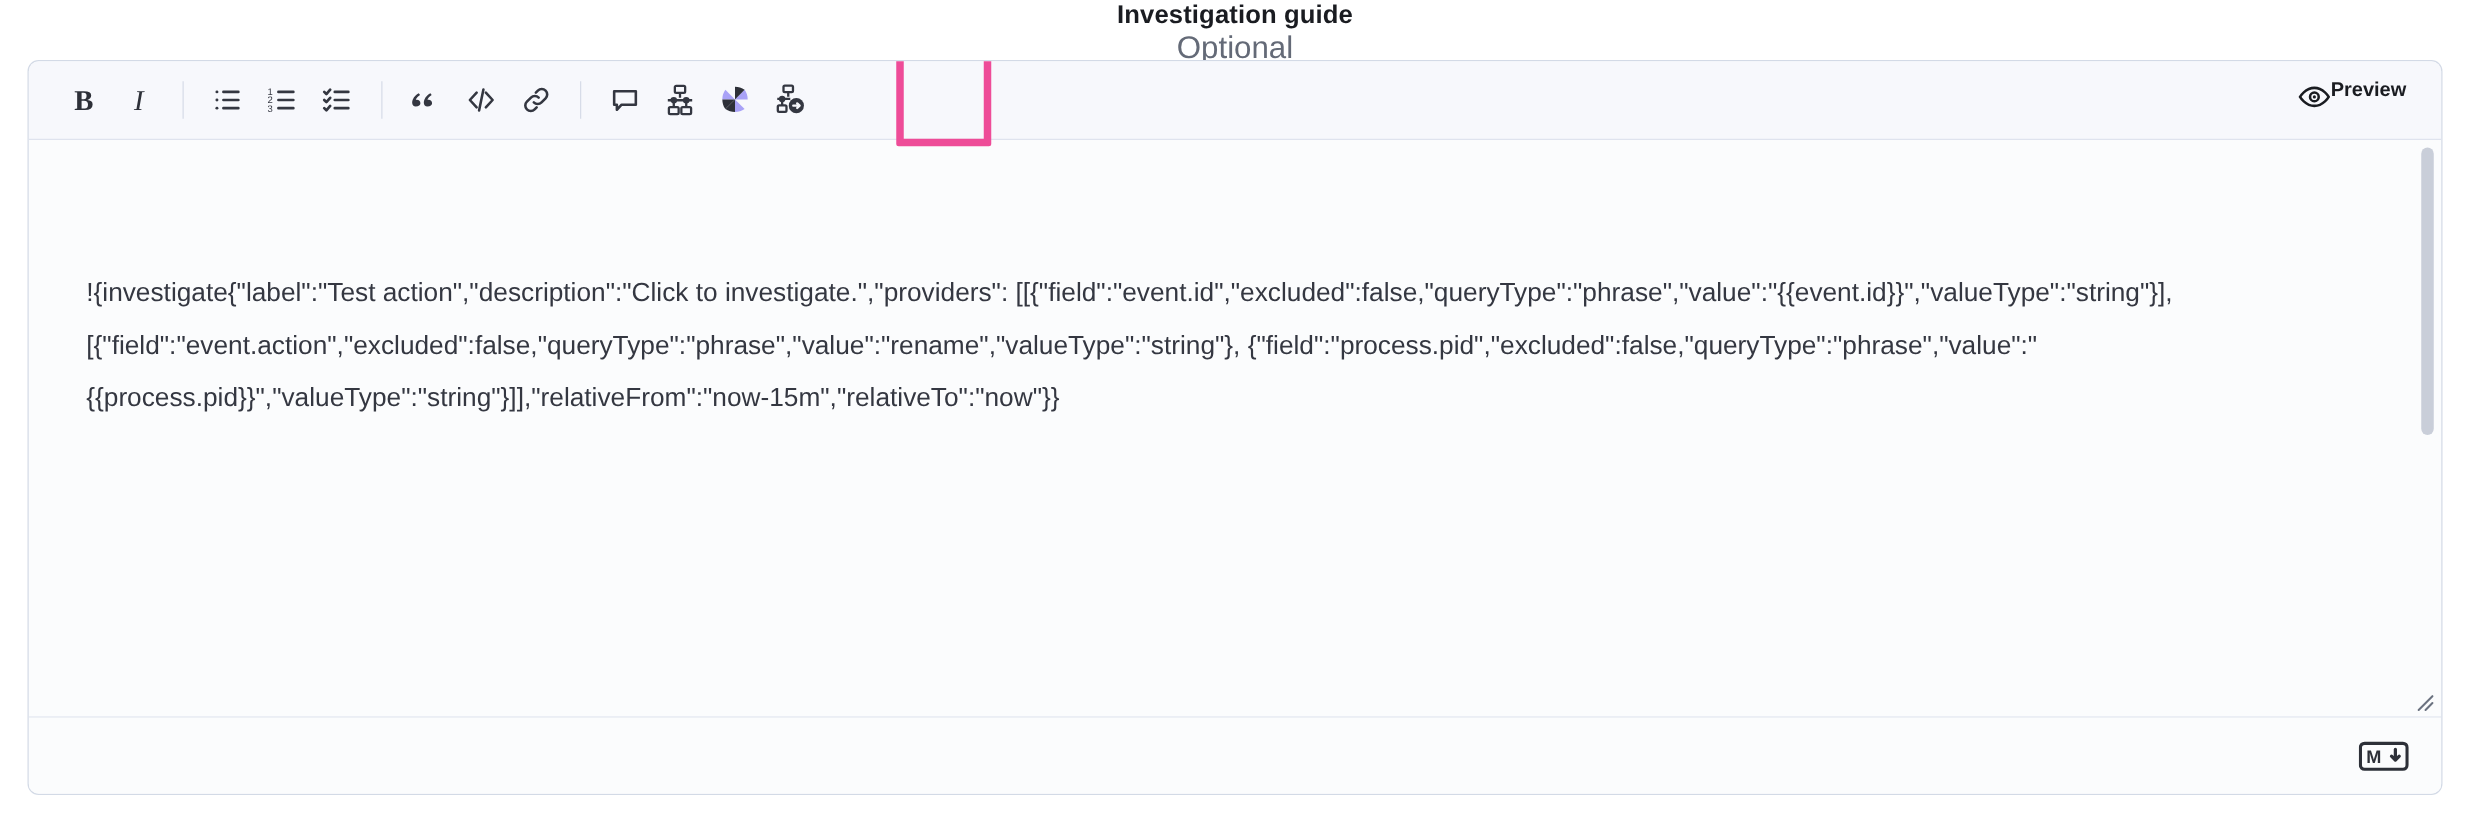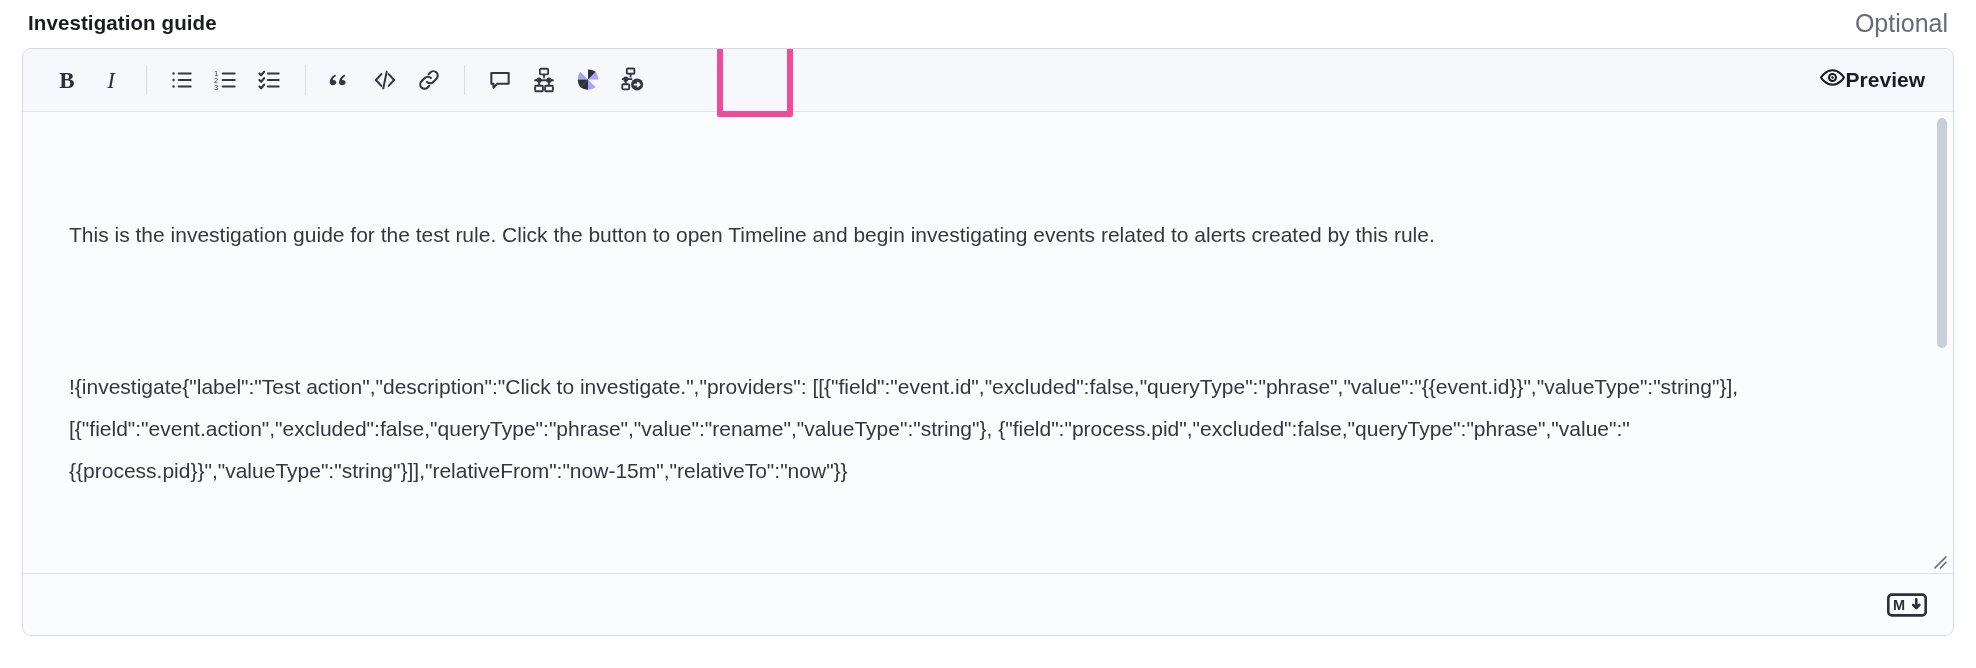--- a/index.html
+++ b/index.html
@@ -16,20 +16,21 @@
 
   
   .field-header {
     position: absolute;
     top: 0; left: 0; right: 0;
     height: 46px;
     display: flex;
     align-items: center;
     justify-content: space-between;
     padding: 0 28px 0 28px;
+    flex-direction: column;
   }
   .field-label {
     font-size: 20.5px;
     font-weight: 700;
     color: #1a1c21;
     letter-spacing: 0.1px;
   }
   .field-optional {
     font-size: 25px;
     font-weight: 400;
@@ -103,24 +104,24 @@
     border: 6px solid #ee4c98;
     border-radius: 2px;
     pointer-events: none;
     z-index: 5;
   }
 
   .toolbar-spacer { flex: 1 1 auto; }
 
   .preview-btn {
     display: flex;
-    align-items: center;
+    align-items: flex-start;
     padding: 4px 12px;
     color: #1a1c21;
-    font-size: 21px;
+    font-size: 16px;
     font-weight: 600;
   }
 
   
   .editor-body {
     flex: 1 1 auto;
     position: relative;
     background: #fbfcfd;
     overflow: hidden;
   }
@@ -337,21 +338,20 @@
           <circle cx="12" cy="12" r="3.1"></circle>
           <circle cx="12" cy="12" r="1.1" fill="currentColor" stroke="none"></circle>
         </svg>
       </span>
       <span>Preview</span>
     </div>
   </div>
 
   <div class="editor-body">
     <div class="editor-text">
-      <p>This is the investigation guide for the test rule. Click the button to open Timeline and begin investigating events related to alerts created by this rule.</p>
       <p>!{investigate{"label":"Test action","description":"Click to investigate.","providers": [[{"field":"event.id","excluded":false,"queryType":"phrase","value":"{{event.id}}","valueType":"string"}], [{"field":"event.action","excluded":false,"queryType":"phrase","value":"rename","valueType":"string"}, {"field":"process.pid","excluded":false,"queryType":"phrase","value":"{{process.pid}}","valueType":"string"}]],"relativeFrom":"now-15m","relativeTo":"now"}}</p>
       
     </div>
 
     <div class="scrollbar-track">
       <div class="scrollbar-thumb"></div>
     </div>
 
     <span class="resize-grip">
       <svg width="22" height="22" viewBox="0 0 16 16" fill="none" stroke="currentColor" stroke-width="1.2" stroke-linecap="round">

